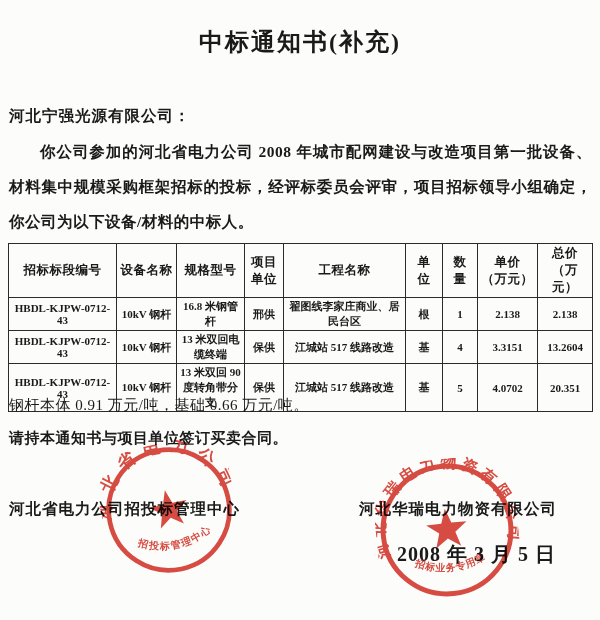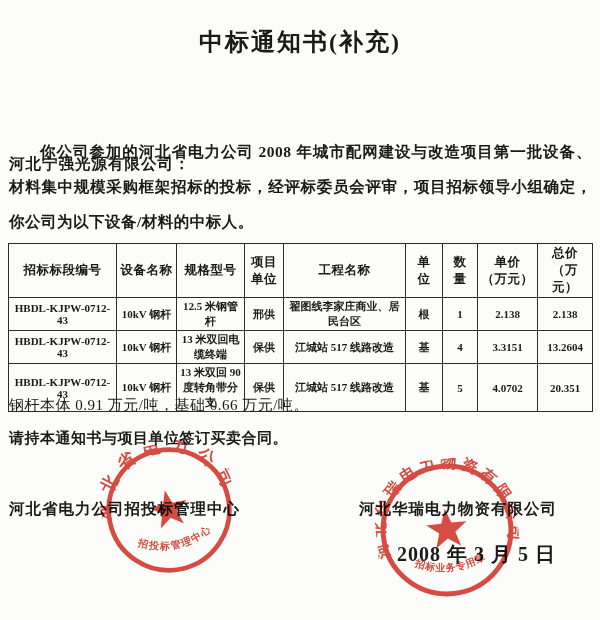--- a/index.html
+++ b/index.html
@@ -13,21 +13,21 @@
     font-family: "Liberation Serif", "DejaVu Serif", serif;
     overflow: hidden;
   }
   .title {
     position: absolute; top: 26px; left: 0; width: 100%;
     text-align: center;
     font-size: 24px; font-weight: 700; letter-spacing: 2px;
   }
   .addressee {
     position: absolute; top: 106px; left: 9px;
-    font-size: 15.5px; font-weight: 700; letter-spacing: 1px; margin-top: 48px;
+    font-size: 15.5px; font-weight: 700; letter-spacing: 1px;
   }
   .body-par {
     position: absolute; top: 134px; left: 9px; width: 583px;
     font-size: 15.5px; font-weight: 600; line-height: 35px;
     text-indent: 2em; text-align: justify; letter-spacing: 0.5px;
   }
   table.award {
     position: absolute; top: 243px; left: 8px; width: 584px;
     border-collapse: collapse; table-layout: fixed;
   }
@@ -101,21 +101,21 @@
         <th>单价
 （万元）</th>
         <th>总价
 （万元）</th>
       </tr>
     </thead>
     <tbody>
       <tr class="r1">
         <td>HBDL-KJPW-0712-43</td>
         <td>10kV 钢杆</td>
-        <td>12.5 米钢管杆</td>
+        <td>16.8 米钢管杆</td>
         <td>邢供</td>
         <td class="cell-left">翟图线李家庄商业、居民台区</td>
         <td>根</td>
         <td>1</td>
         <td>2.138</td>
         <td>2.138</td>
       </tr>
       <tr class="r2">
         <td>HBDL-KJPW-0712-43</td>
         <td>10kV 钢杆</td>

